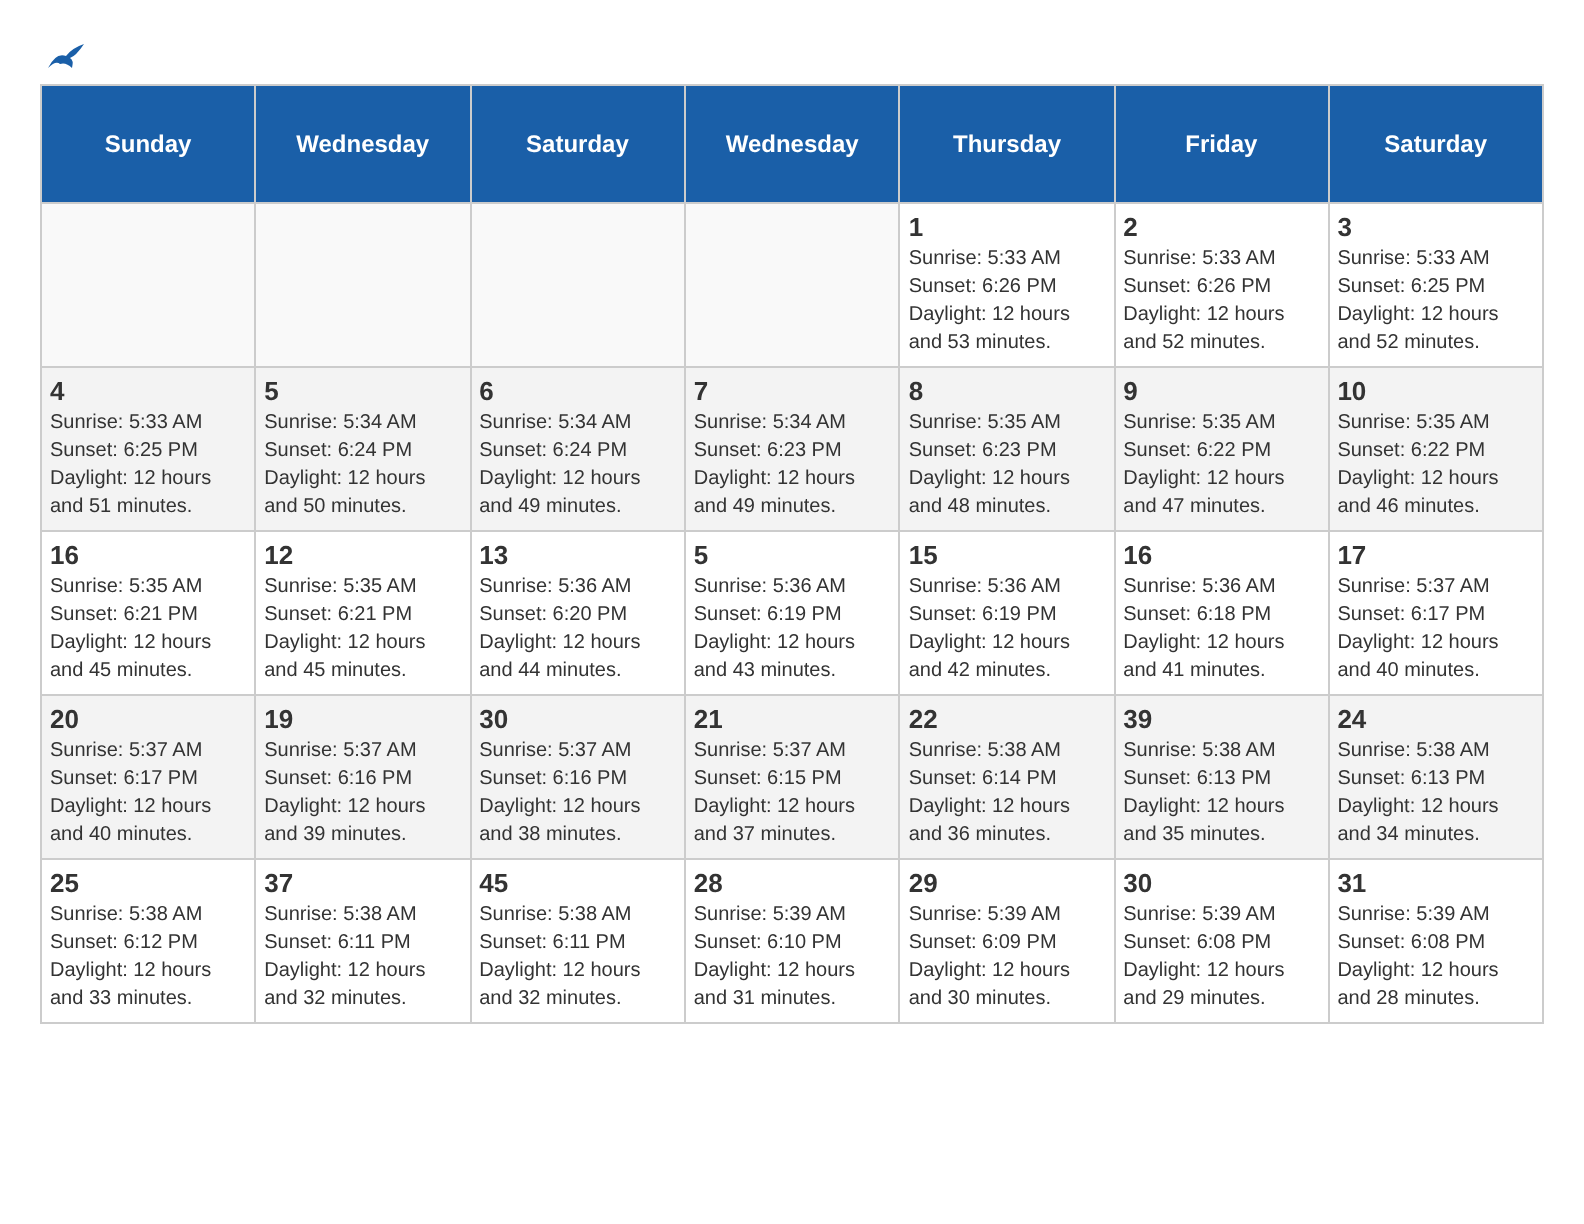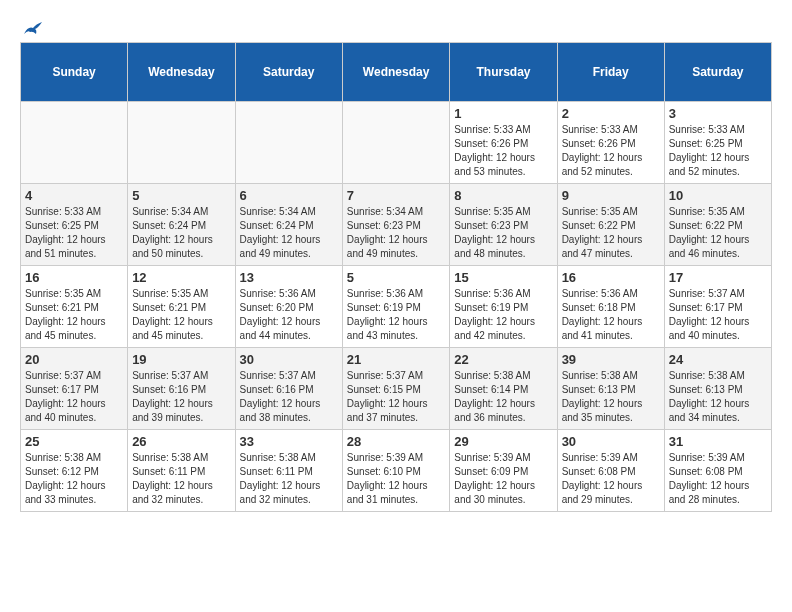--- a/index.html
+++ b/index.html
@@ -296,28 +296,28 @@
       </tr>
       <tr>
         <td>
           <span class="day-num">25</span>
           <div class="day-info" style="white-space: pre-line;">Sunrise: 5:38 AM
 Sunset: 6:12 PM
 Daylight: 12 hours
 and 33 minutes.</div>
         </td>
         <td>
-          <span class="day-num">26</span>
+          <span class="day-num">37</span>
           <div class="day-info" style="white-space: pre-line;">Sunrise: 5:38 AM
 Sunset: 6:11 PM
 Daylight: 12 hours
 and 32 minutes.</div>
         </td>
         <td>
-          <span class="day-num">33</span>
+          <span class="day-num">45</span>
           <div class="day-info" style="white-space: pre-line;">Sunrise: 5:38 AM
 Sunset: 6:11 PM
 Daylight: 12 hours
 and 32 minutes.</div>
         </td>
         <td>
           <span class="day-num">28</span>
           <div class="day-info" style="white-space: pre-line;">Sunrise: 5:39 AM
 Sunset: 6:10 PM
 Daylight: 12 hours

